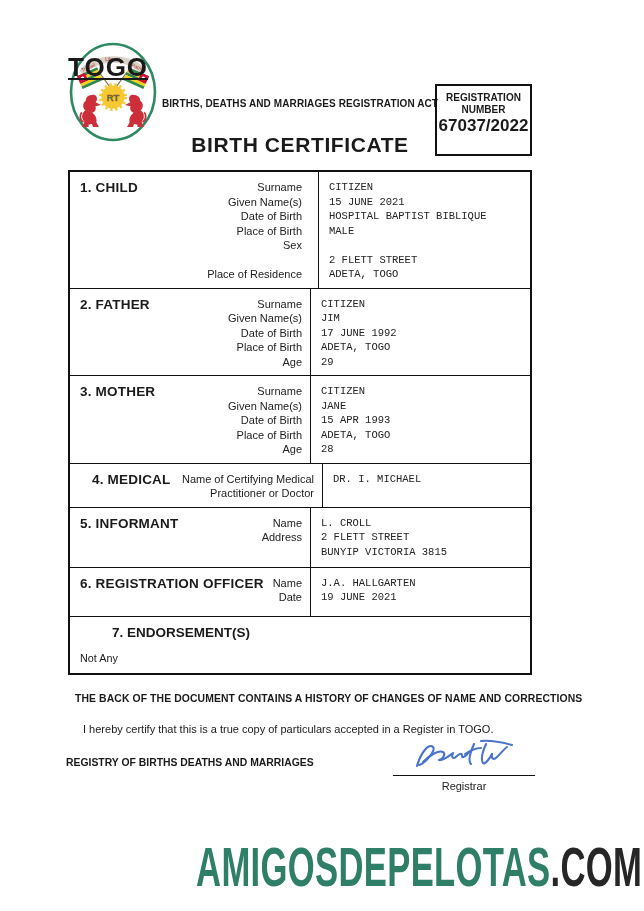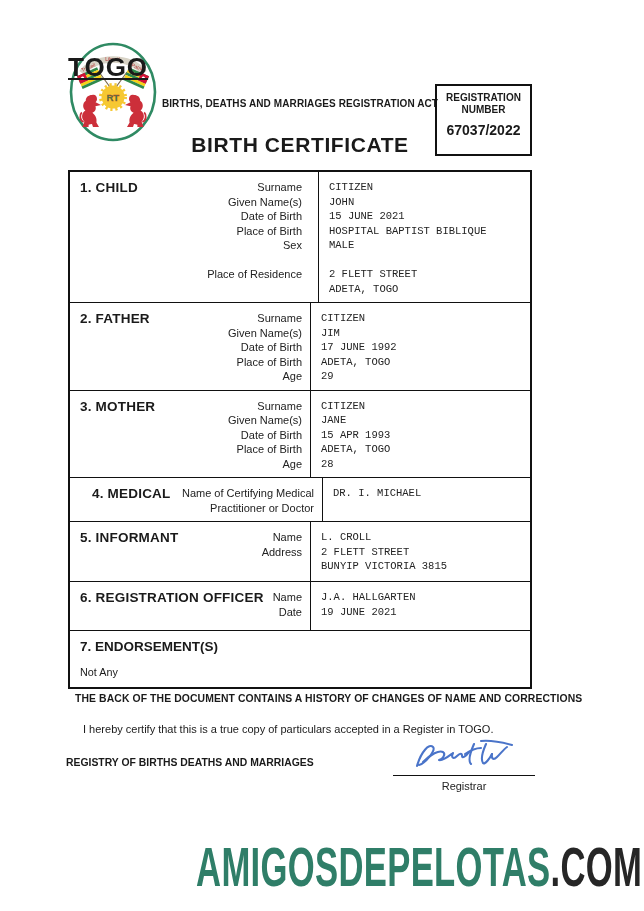--- a/index.html
+++ b/index.html
@@ -20,42 +20,42 @@
   }
   .doc-title {
     position:absolute; left:68px; top:133px; width:464px; text-align:center;
     font-size:21px; font-weight:bold; letter-spacing:0.6px;
   }
   .reg-box {
     position:absolute; left:435px; top:84px; width:97px; height:72px;
     box-sizing:border-box; border:2px solid #111; text-align:center; padding-top:6px;
   }
   .reg-label { font-size:10px; font-weight:bold; line-height:12px; white-space:pre-line; }
-  .reg-num  { font-size:14px; font-weight:bold; margin-top:6px; }
+  .reg-num  { font-size:17px; font-weight:bold; }
 
   
   .cert-table {
     position:absolute; left:68px; top:170px; width:464px;
     box-sizing:border-box; border:2px solid #111;
   }
   .crow { display:grid; grid-template-columns:240px 1fr; position:relative; border-top:1.5px solid #111; }
   .crow:first-child { border-top:none; }
   .cell-left  { position:relative; box-sizing:border-box; padding:8px 8px 6px 10px; }
   .cell-right { box-sizing:border-box; border-left:1.5px solid #111; padding:8px 6px 6px 10px; }
   .sec-title { position:absolute; left:10px; top:8px; font-size:13.5px; font-weight:bold; letter-spacing:0.2px; white-space:nowrap; }
   .labels { text-align:right; font-size:11px; color:#222; }
   .lbl { line-height:14.5px; min-height:14.5px; white-space:pre-line; }
   .val {
     font-family:"Liberation Mono","DejaVu Sans Mono",monospace;
     font-size:10.5px; line-height:14.5px; min-height:14.5px; white-space:pre-line; color:#232323;
   }
   .r1 { min-height:115px;gap:8px; } .r2 { min-height:81px; } .r3 { min-height:81px; }
   .r4 { min-height:42px;padding-left:12px; }  .r5 { min-height:59px; } .r6 { min-height:48px; }
   .r7 { min-height:57px; display:block; padding:8px 10px 6px 10px; box-sizing:border-box; }
-  .endorse-title { font-size:13.5px; font-weight:bold; }
+  .endorse-title { font-size:13.5px; font-weight:bold;margin-left:32px; }
   .endorse-note  { font-size:10.8px; margin-top:12px; }
 
   
   .back-note { position:absolute; left:75px; top:693px; font-size:10.4px; font-weight:bold; letter-spacing:0.1px; }
   .certify   { position:absolute; left:83px; top:723px; font-size:11px; }
   .registry  { position:absolute; left:66px; top:757px; font-size:10.4px; font-weight:bold; }
   .sig-block { position:absolute; left:393px; top:738px; width:142px; }
   .sig-svg   { display:block; width:142px; height:37px; }
   .sig-line  { border-top:1.5px solid #111; }
   .sig-caption { text-align:center; font-size:11px; padding-top:4px; color:#222; }
@@ -146,21 +146,20 @@
           <div class="lbl">Given Name(s)</div>
           <div class="lbl">Date of Birth</div>
           <div class="lbl">Place of Birth</div>
           <div class="lbl">Sex</div>
           <div class="lbl"></div>
           <div class="lbl">Place of Residence</div>
         </div>
       </div>
       <div class="cell-right">
         <div class="val">CITIZEN</div>
-        <div class="val">JOHN</div>
         <div class="val">15 JUNE 2021</div>
         <div class="val">HOSPITAL BAPTIST BIBLIQUE</div>
         <div class="val">MALE</div>
         <div class="val"></div>
         <div class="val">2 FLETT STREET
 ADETA, TOGO</div>
       </div>
     </div>
 
     <div class="crow r2">

